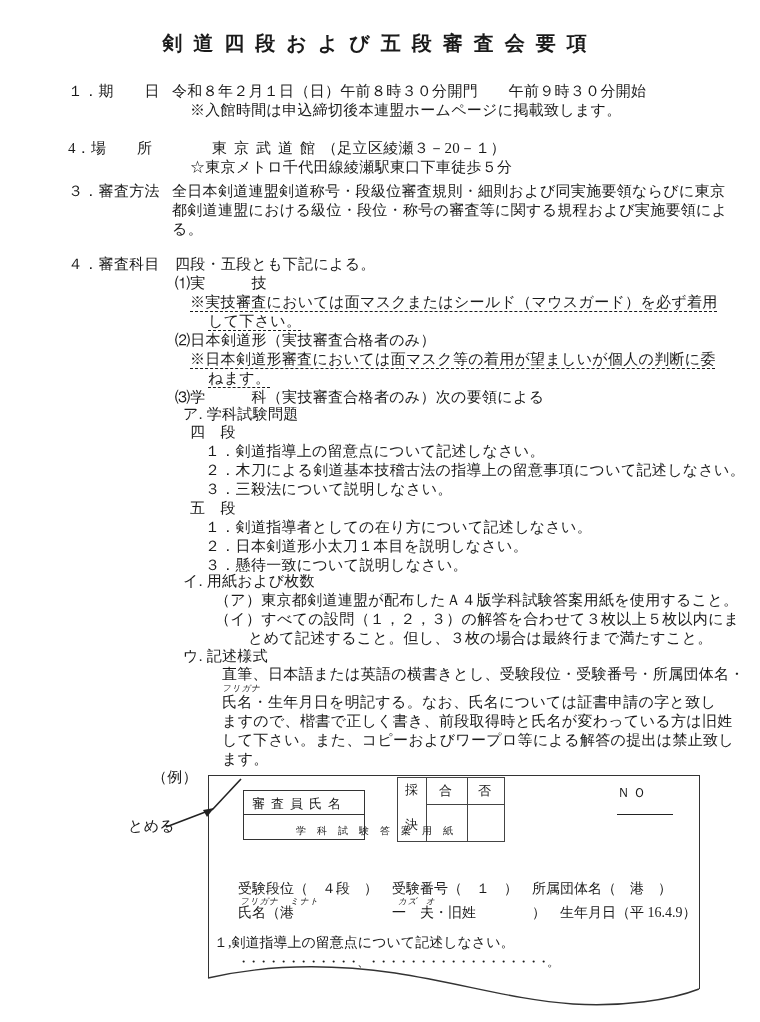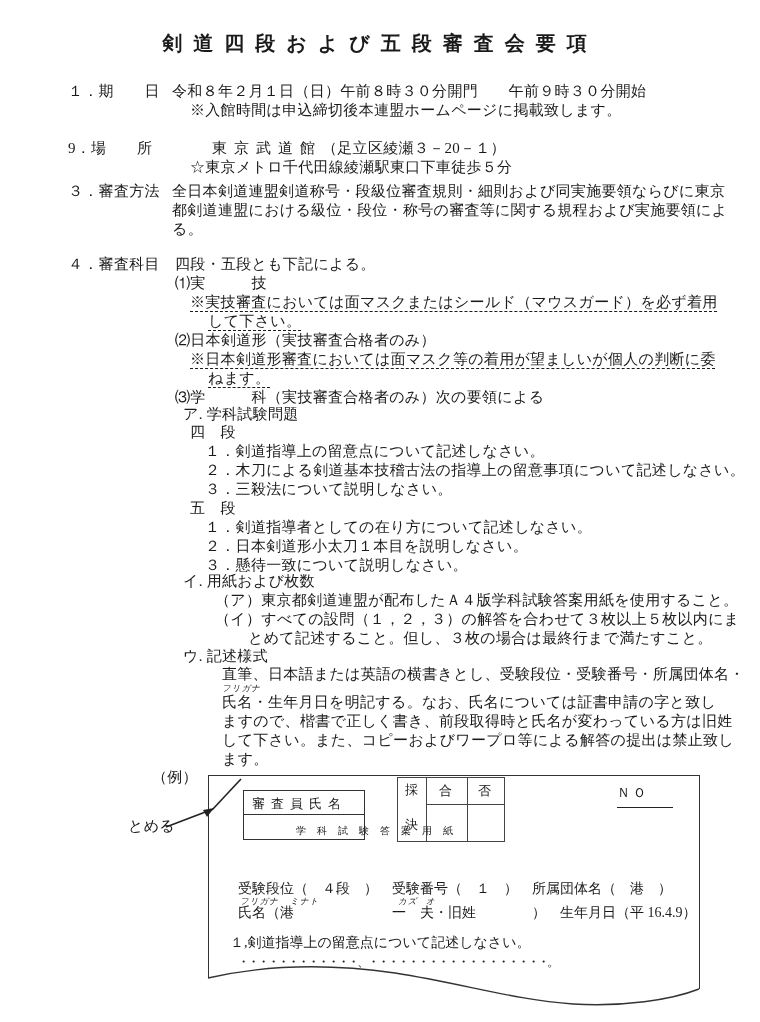--- a/index.html
+++ b/index.html
@@ -22,21 +22,21 @@
 </style>
 </head>
 <body>
 
 <div class="line title" style="top:30px">剣道四段および五段審査会要項</div>
 
 <div class="line" style="left:68px;top:82px">１．期　　日</div>
 <div class="line" style="left:172px;top:82px">令和８年２月１日（日）午前８時３０分開門　　午前９時３０分開始</div>
 <div class="line" style="left:190px;top:101px">※入館時間は申込締切後本連盟ホームページに掲載致します。</div>
 
-<div class="line" style="left:68px;top:139px">9．場　　所</div>
+<div class="line" style="left:68px;top:139px">4．場　　所</div>
 <div class="line" style="left:172px;top:139px"><span class="spaced5">東京武道館</span><span>（足立区綾瀬３－20－１）</span></div>
 <div class="line" style="left:190px;top:158px">☆東京メトロ千代田線綾瀬駅東口下車徒歩５分</div>
 
 <div class="line" style="left:68px;top:182px">３．審査方法</div>
 <div class="line" style="left:172px;top:182px">全日本剣道連盟剣道称号・段級位審査規則・細則および同実施要領ならびに東京</div>
 <div class="line" style="left:172px;top:201px">都剣道連盟における級位・段位・称号の審査等に関する規程および実施要領によ</div>
 <div class="line" style="left:172px;top:220px">る。</div>
 
 <div class="line" style="left:68px;top:255px">４．審査科目</div>
 <div class="line" style="left:175px;top:255px">四段・五段とも下記による。</div>
@@ -93,28 +93,28 @@
   <div style="position:absolute;left:28px;top:0;width:1px;height:100%;background:#444"></div>
   <div style="position:absolute;left:69px;top:0;width:1px;height:100%;background:#444"></div>
   <div style="position:absolute;left:28px;top:26px;width:78px;height:1px;background:#444"></div>
   <div class="cell" style="left:7px;top:3px">採</div>
   <div class="cell" style="left:7px;top:38px">決</div>
   <div class="cell" style="left:41px;top:4px">合</div>
   <div class="cell" style="left:80px;top:4px">否</div>
 </div>
 
 <div class="line" style="left:617px;top:783px">
-  <span style="display:inline-block;width:56px;border-bottom:1.3px solid #222;font-size:13px;letter-spacing:3px;padding-bottom:5px">ＮＯ</span>
+  <span style="display:inline-block;width:56px;border-bottom:1.3px solid #222;font-size:13px;letter-spacing:3px;padding-bottom:12px">ＮＯ</span>
 </div>
 
 <div class="line formtxt" style="left:296px;top:824px;font-size:10px;letter-spacing:11px">学科試験答案用紙</div>
 <div class="line formtxt" style="left:238px;top:880px">受験段位（　４段　）　受験番号（　１　）　所属団体名（　港　）</div>
 <div class="line ruby" style="left:240px;top:896px">フリガナ</div>
 <div class="line ruby" style="left:290px;top:896px">ミナト</div>
 <div class="line ruby" style="left:398px;top:896px">カズ</div>
 <div class="line ruby" style="left:426px;top:896px">オ</div>
 <div class="line formtxt" style="left:238px;top:904px">氏名（港　　　　　　　一　夫・旧姓　　　　）　生年月日（平 16.4.9）</div>
-<div class="line formtxt" style="left:230px;top:934px">１,剣道指導上の留意点について記述しなさい。</div>
+<div class="line formtxt" style="left:214px;top:934px">１,剣道指導上の留意点について記述しなさい。</div>
 <div class="line" style="left:237px;top:954px;font-size:13px;letter-spacing:-3px">・・・・・・・・・・・・、・・・・・・・・・・・・・・・・・・。</div>
 
 <svg style="left:205px;top:960px" width="500" height="60" viewBox="0 0 500 60">
   <path d="M 3,18 C 60,5 120,3 190,13 C 260,24 310,40 368,44 C 418,47 466,40 494,29" fill="none" stroke="#333" stroke-width="1.4"></path>
 </svg>
 
 </body></html>

